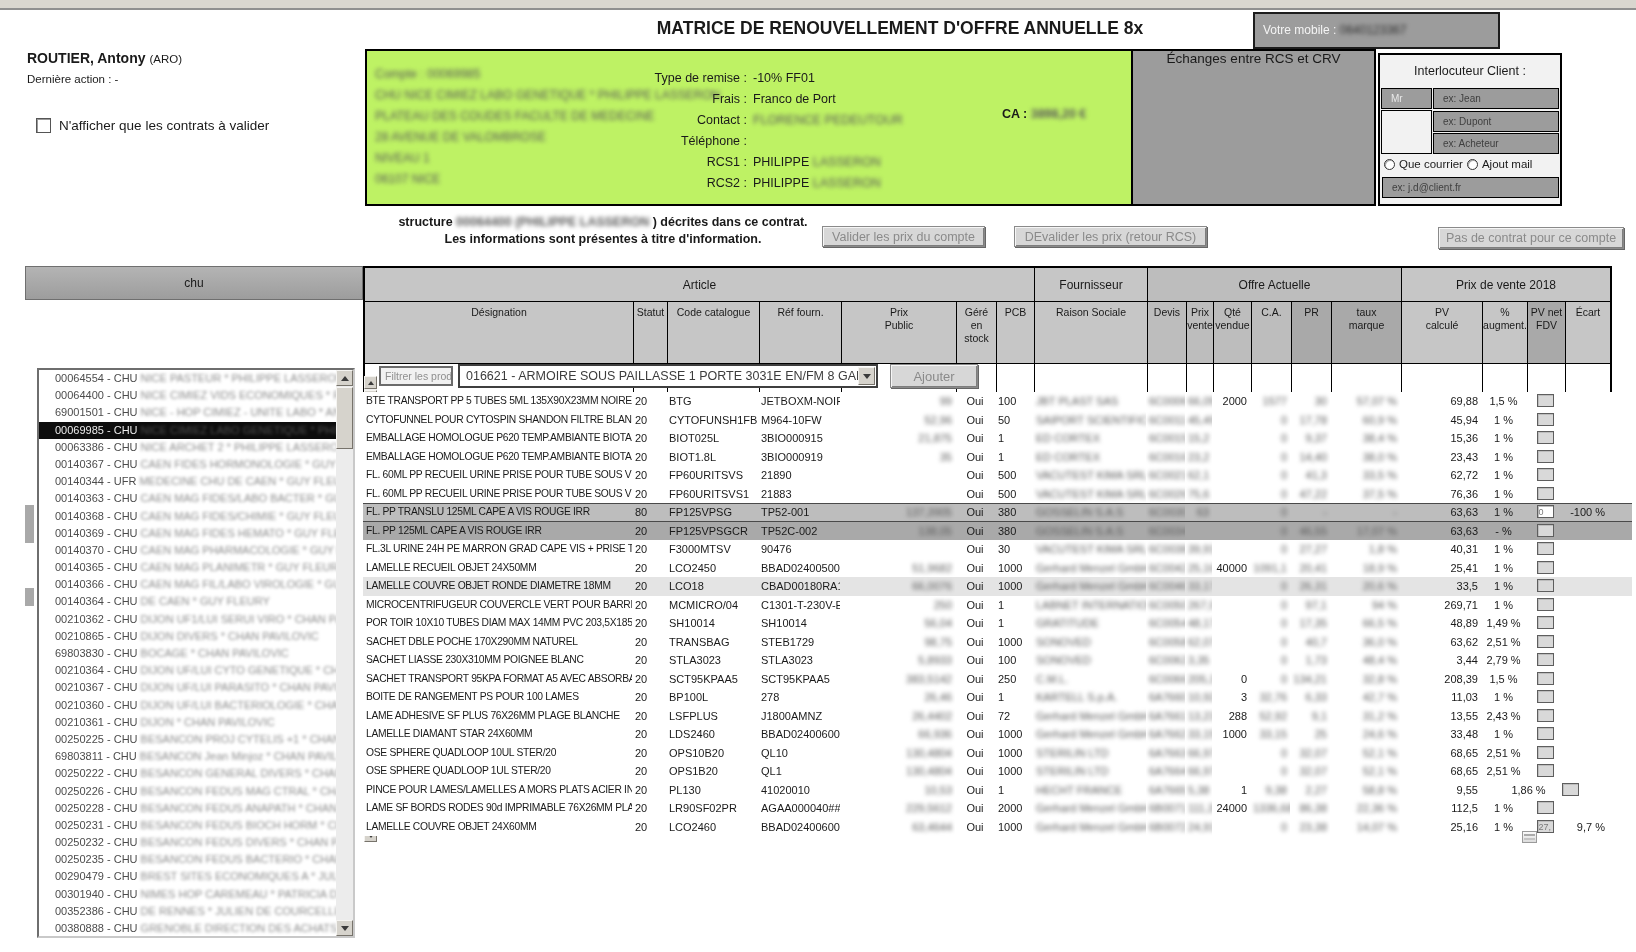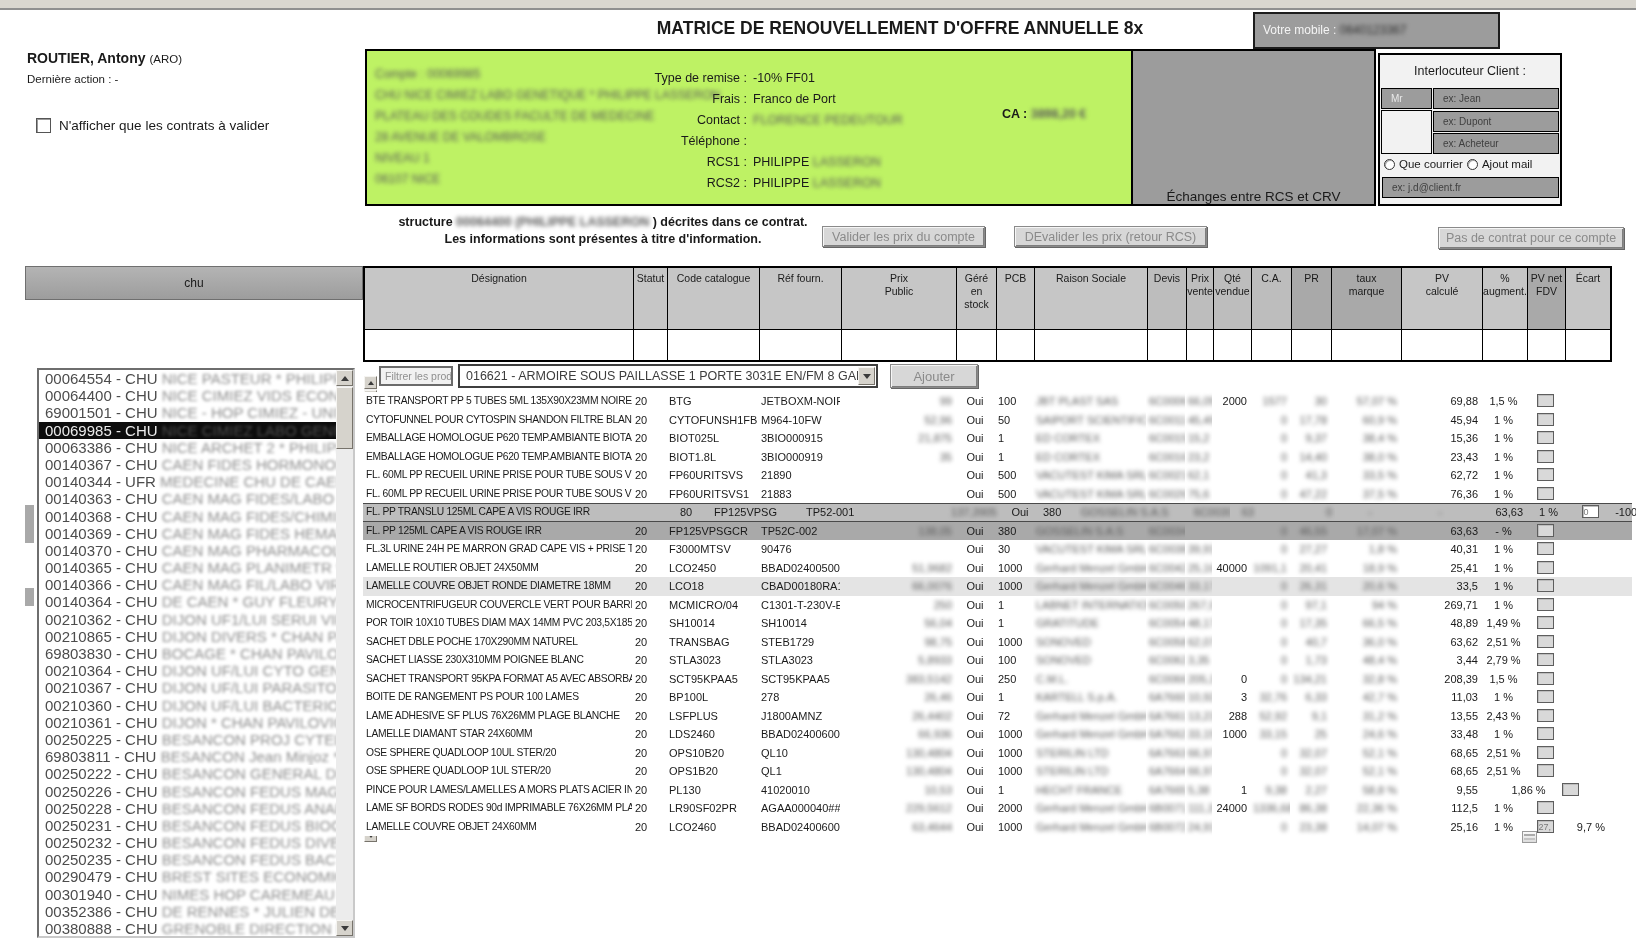--- a/index.html
+++ b/index.html
@@ -21,21 +21,21 @@
   .mobile-box{left:1253px;top:12px;width:247px;height:37px;background:#9c9c9c;border:2px solid #1c1c1c;box-sizing:border-box;line-height:32px;padding-left:8px;font-size:12px;color:#f4f4f4;}
   .mobile-box .rx{color:#2e2e2e;}
   
   .account-box{left:365px;top:49px;width:768px;height:157px;background:#bef264;border:2px solid #000;box-sizing:border-box;}
   .acct-line{position:absolute;left:8px;font-size:12px;white-space:nowrap;}
   .acct-field{position:absolute;width:760px;font-size:12.5px;}
   .acct-field .lbl{position:absolute;right:380px;white-space:nowrap;}
   .acct-field .val{position:absolute;left:386px;white-space:nowrap;}
   .ca-line{position:absolute;left:635px;top:56px;font-size:12.5px;font-weight:bold;}
   
-  .exchange-box{left:1131px;top:49px;width:245px;height:157px;background:#9c9c9c;border:2px solid #000;box-sizing:border-box;display:flex;align-items:flex-end;justify-content:center;font-size:13.5px;}
+  .exchange-box{left:1131px;top:49px;width:245px;height:157px;background:#9c9c9c;border:2px solid #000;box-sizing:border-box;display:flex;align-items:flex-start;justify-content:center;font-size:13.5px;}
   
   .interloc-box{left:1378px;top:53px;width:184px;height:153px;background:#f2f2f2;border:2px solid #000;box-sizing:border-box;font-size:12px;}
   .il-title{position:absolute;left:0;top:9px;width:100%;text-align:center;font-size:12.5px;}
   .il-cell{position:absolute;box-sizing:border-box;border:1px solid #000;background:#9c9c9c;color:#3f3f3f;font-size:10px;line-height:19px;padding-left:9px;overflow:hidden;}
   .il-civ{left:1px;top:33px;width:51px;height:21px;color:#e8e8e8;}
   .il-in1{left:53px;top:33px;width:126px;height:21px;}
   .il-left{left:1px;top:55px;width:51px;height:44px;background:#f2f2f2;}
   .il-in2{left:53px;top:56px;width:126px;height:21px;}
   .il-in3{left:53px;top:78px;width:126px;height:21px;}
   .il-radios{position:absolute;left:4px;top:103px;width:176px;display:flex;align-items:center;gap:4px;font-size:11.5px;}
@@ -46,21 +46,21 @@
   
   .btn{position:absolute;box-sizing:border-box;background:#d7d7d7;border:1px solid #8a8a8a;box-shadow:inset 1px 1px 0 #f6f6f6,inset -1px -1px 0 #7e7e7e,1px 1px 0 #666;color:#8a8a8a;font-size:12.5px;font-family:"Liberation Sans",sans-serif;display:flex;align-items:center;justify-content:center;white-space:nowrap;}
   .btn-validate{left:822px;top:226px;width:163px;height:21px;}
   .btn-devalidate{left:1014px;top:226px;width:193px;height:21px;}
   .btn-nocontract{left:1438px;top:227px;width:186px;height:22px;}
   
   .chu-bar{left:25px;top:266px;width:338px;height:34px;background:linear-gradient(#b4b4b4,#9d9d9d);border:1px solid #6f6f6f;box-sizing:border-box;display:flex;align-items:center;justify-content:center;font-size:12px;}
   .mark{background:#a9a9a9;}
   .listbox{left:37px;top:368px;width:318px;height:570px;background:#fff;border:2px solid;border-color:#6e6e6e #c9c9c9 #c9c9c9 #6e6e6e;box-sizing:border-box;}
   .list-items{position:absolute;left:0;top:0;width:297px;height:566px;overflow:hidden;}
-  .li{height:17.2px;line-height:17.2px;font-size:15px;color:#4c4c4c;white-space:nowrap;overflow:hidden;padding-left:6px;}
+  .li{height:17.2px;line-height:17.2px;font-size:11px;color:#4c4c4c;white-space:nowrap;overflow:hidden;padding-left:16px;}
   .li.selected{background:#0d0d0d;color:#ececec;}
   .li.selected .rx2{color:#4d4d4d;}
   .vscroll{position:absolute;right:0;top:0;width:17px;height:566px;background:#ececec;}
   .sbtn{position:absolute;left:0;width:17px;height:16px;background:#d6d3cc;border:1px solid;border-color:#f5f4f1 #77736b #77736b #f5f4f1;box-sizing:border-box;display:flex;align-items:center;justify-content:center;}
   .tri-up{width:0;height:0;border-left:4px solid transparent;border-right:4px solid transparent;border-bottom:5px solid #3b3b3b;}
   .tri-down{width:0;height:0;border-left:4px solid transparent;border-right:4px solid transparent;border-top:5px solid #3b3b3b;}
   .thumb{position:absolute;left:0;width:17px;background:#d6d3cc;border:1px solid;border-color:#f5f4f1 #77736b #77736b #f5f4f1;box-sizing:border-box;}
   
   .tablehead{left:363px;top:266px;width:1245px;border:2px solid #000;box-sizing:content-box;}
   .grow{display:flex;height:33px;border-bottom:1px solid #000;}
@@ -230,20 +230,26 @@
         <div class="tri-up"></div>
       </div>
     <div class="thumb" style="top:17px;height:62px;"></div>
     <div class="sbtn" style="top:550px;">
         <div class="tri-down"></div>
       </div>
   </div>
 </div>
 
 <div class="abs tablehead">
+  <div class="grow" id="group-row">
+      <div class="gcell" style="width: 670px;">Article</div>
+      <div class="gcell" style="width: 113px;">Fournisseur</div>
+      <div class="gcell mid" style="width: 254px;">Offre Actuelle</div>
+      <div class="gcell" style="width: 208px;">Prix de vente 2018</div>
+    </div>
   <div class="crow" id="col-row">
       <div class="ccell" style="width: 269px;">Désignation</div>
       <div class="ccell" style="width: 34px;">Statut</div>
       <div class="ccell" style="width: 92px;">Code catalogue</div>
       <div class="ccell" style="width: 82px;">Réf fourn.</div>
       <div class="ccell" style="width: 115px;">Prix
 Public</div>
       <div class="ccell" style="width: 40px;">Géré
 en
 stock</div>
@@ -423,21 +429,21 @@
       <div class="dc right" style="width: 40px;"><span class="rx">0</span></div>
       <div class="dc right" style="width: 40px;"><span class="rx">47,22</span></div>
       <div class="dc right" style="width: 70px;"><span class="rx">37,5 %</span></div>
       <div class="dc right" style="width: 81px;">76,36</div>
       <div class="dc center" style="width: 45px;">1 %</div>
       <div class="dc center" style="width: 38px;"><span class="netbox"></span></div>
       <div class="dc right" style="width: 44px;"></div>
     </div>
     <div class="drow sel">
       <div class="dc des" style="width: 269px;">FL. PP TRANSLU 125ML CAPE A VIS ROUGE IRR</div>
-      <div class="dc" style="width: 34px; margin-left: 45px;">80</div>
+      <div class="dc" style="width: 34px;">80</div>
       <div class="dc" style="width: 92px;">FP125VPSG</div>
       <div class="dc" style="width: 82px;">TP52-001</div>
       <div class="dc right" style="width: 115px;"><span class="rx">137,3905</span></div>
       <div class="dc center" style="width: 40px;">Oui</div>
       <div class="dc" style="width: 38px;">380</div>
       <div class="dc" style="width: 113px;"><span class="rx">GOSSELIN S.A.S</span></div>
       <div class="dc" style="width: 39px;"><span class="rx">6C0030</span></div>
       <div class="dc right" style="width: 27px;"><span class="rx">63</span></div>
       <div class="dc right" style="width: 38px;"></div>
       <div class="dc right" style="width: 40px;"><span class="rx">0</span></div>
@@ -482,21 +488,21 @@
       <div class="dc right" style="width: 38px;"></div>
       <div class="dc right" style="width: 40px;"><span class="rx">0</span></div>
       <div class="dc right" style="width: 40px;"><span class="rx">27,27</span></div>
       <div class="dc right" style="width: 70px;"><span class="rx">1,8 %</span></div>
       <div class="dc right" style="width: 81px;">40,31</div>
       <div class="dc center" style="width: 45px;">1 %</div>
       <div class="dc center" style="width: 38px;"><span class="netbox"></span></div>
       <div class="dc right" style="width: 44px;"></div>
     </div>
     <div class="drow">
-      <div class="dc des" style="width: 269px;">LAMELLE ROUTIER OBJET 24X50MM</div>
+      <div class="dc des" style="width: 269px;">LAMELLE RECUEIL OBJET 24X50MM</div>
       <div class="dc" style="width: 34px;">20</div>
       <div class="dc" style="width: 92px;">LCO2450</div>
       <div class="dc" style="width: 82px;">BBAD02400500##</div>
       <div class="dc right" style="width: 115px;"><span class="rx">51,9682</span></div>
       <div class="dc center" style="width: 40px;">Oui</div>
       <div class="dc" style="width: 38px;">1000</div>
       <div class="dc" style="width: 113px;"><span class="rx">Gerhard Menzel GmbH</span></div>
       <div class="dc" style="width: 39px;"><span class="rx">6C0042</span></div>
       <div class="dc right" style="width: 27px;"><span class="rx">25,16</span></div>
       <div class="dc right" style="width: 38px;">40000</div>

